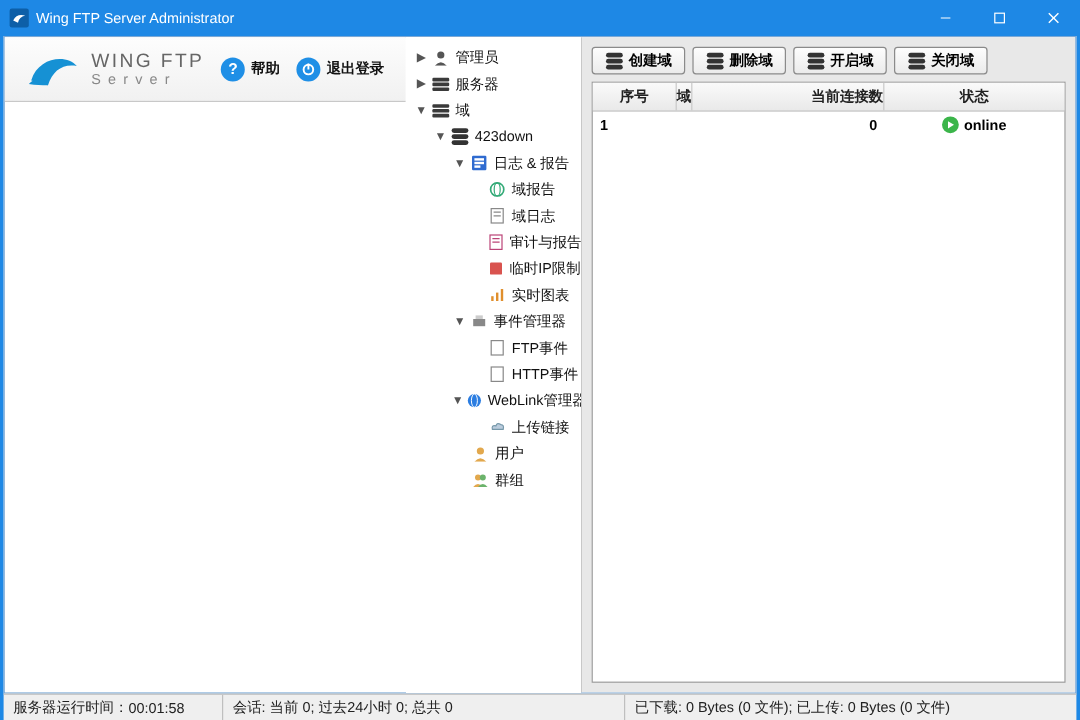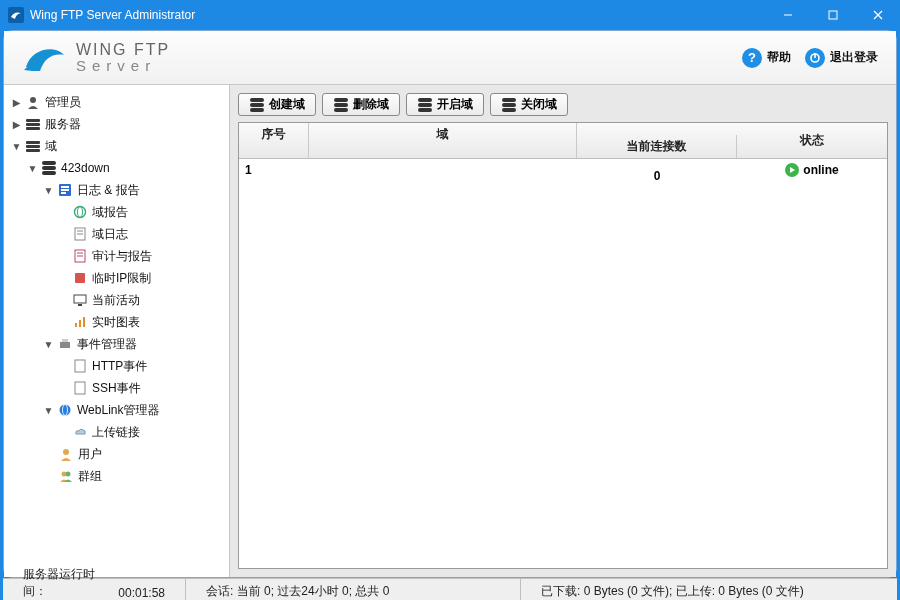--- a/index.html
+++ b/index.html
@@ -2,26 +2,26 @@
 <html><head>
 <meta charset="utf-8">
 <style>
 * { box-sizing: border-box; margin: 0; padding: 0; font-family: "Microsoft YaHei", Arial, sans-serif; font-size: 12px; }
 html, body { width: 900px; height: 600px; overflow: hidden; background: #fff; }
 .titlebar { height: 30px; background: #1e88e5; color: #fff; display: flex; align-items: center; padding-left: 8px; }
 .titlebar .app-icon { width: 16px; height: 16px; background: #0d5fa8; border-radius: 2px; margin-right: 6px; display: flex; align-items: center; justify-content: center; }
 .titlebar .title { flex: 1; font-size: 12px; }
 .titlebar .win-btn { width: 45px; height: 30px; display: flex; align-items: center; justify-content: center; cursor: pointer; }
 .outer { height: 570px; background: #1e88e5; padding: 0 3px 0 3px; }
-.inner { height: 548px; background: #fff; border: 1px solid #7aa8d6; border-radius: 10px; display: flex; flex-direction: column; }
+.inner { height: 548px; background: #fff; border: 1px solid #7aa8d6; border-radius: 0; display: flex; flex-direction: row; }
 .header { height: 54px; display: flex; align-items: center; padding: 0 18px; border-bottom: 1px solid #c8c8c8; background: linear-gradient(#fdfdfd,#f1f1f1); }
 .logo-mark { display: flex; align-items: center; }
 .logo-txt { margin-left: 10px; display: flex; flex-direction: column; }
 .logo-txt .big { font-size: 16px; letter-spacing: 2px; color: #666; font-weight: 400; }
-.logo-txt .small { font-size: 15px; letter-spacing: 6px; color: #888; margin-top: -2px; }
+.logo-txt .small { font-size: 12px; letter-spacing: 6px; color: #888; margin-top: -2px; }
 .header .sp { flex: 1; }
 .hdr-btn { display: flex; align-items: center; margin-left: 14px; cursor: pointer; color: #111; font-weight: 600; }
 .hdr-btn .ic { width: 20px; height: 20px; border-radius: 50%; margin-right: 5px; display: flex; align-items: center; justify-content: center; color: #fff; font-weight: bold; font-size: 13px; }
 .body { flex: 1; display: flex; overflow: hidden; }
 .sidebar { width: 226px; border-right: 1px solid #c8c8c8; padding: 6px 2px; overflow-y: auto; background: #fff; }
 .tree-row { display: flex; align-items: center; height: 22px; cursor: pointer; white-space: nowrap; }
 .tw { width: 13px; height: 13px; display: flex; align-items: center; justify-content: center; color: #555; font-size: 10px; }
 .ic16 { width: 16px; height: 16px; margin: 0 4px 0 2px; display: flex; align-items: center; justify-content: center; }
 .lbl { color: #111; }
 .lbl.bold { font-weight: 400; }
@@ -30,25 +30,25 @@
 .tbtn { background: linear-gradient(#fdfdfd,#ebebeb); border: 1px solid #8a8a8a; border-radius: 3px; padding: 2px 10px; display: flex; align-items: center; cursor: pointer; font-size: 12px; }
 .tbtn .bi { width: 16px; height: 16px; margin-right: 4px; display: flex; align-items: center; justify-content: center; }
 .grid { flex: 1; background: #fff; border: 1px solid #9a9a9a; display: flex; flex-direction: column; }
 .ghead { display: flex; background: linear-gradient(#fafafa,#e9e9e9); border-bottom: 1px solid #bdbdbd; }
 .gh { border-right: 1px solid #c9c9c9; padding: 3px 0; text-align: center; color: #222; font-size: 12px; }
 .gbody { flex: 1; overflow: auto; }
 .grow { display: flex; height: 22px; align-items: center; }
 .gc { padding: 0 6px; }
 .col1 { width: 70px; }
 .col2 { flex: 1; }
-.col3 { width: 160px; text-align: center; margin-top: 12px; }
+.col3 { width: 160px; text-align: right; }
 .col4 { width: 150px; display: flex; align-items: center; justify-content: center; }
 .play { width: 14px; height: 14px; border-radius: 50%; background: #3bb54a; display: flex; align-items: center; justify-content: center; margin-right: 4px; }
 .status { height: 22px; background: #efefef; border-top: 1px solid #bfbfbf; display: flex; align-items: center; font-size: 12px; color: #222; }
-.status .cell { padding: 0 20px; border-right: 1px solid #bfbfbf; height: 100%; display: flex; align-items: flex-end; }
+.status .cell { padding: 0 8px; border-right: 1px solid #bfbfbf; height: 100%; display: flex; align-items: center; }
 .status .cell.first { width: 183px; }
 .status .cell.mid { width: 335px; }
 .status .cell.last { flex: 1; border-right: none; }
 
 .stack { display: flex; flex-direction: column; gap: 1px; }
 .bar { width: 14px; height: 3px; background: #3a3a3a; border-radius: 1px; }
 .disk { width: 14px; height: 4px; background: #333; border-radius: 2px; }
 </style>
 </head>
 <body>
@@ -199,29 +199,20 @@
       <span class="ic16">
               <svg width="14" height="14">
                 <rect x="2" y="2" width="10" height="10" fill="#d9534f" rx="1"></rect>
               </svg>
             </span>
       <span class="lbl">临时IP限制</span>
     </div>
     <div class="tree-row" style="padding-left:64px">
       <span class="ic16">
               <svg width="14" height="14">
-                <rect x="1" y="2" width="12" height="8" fill="#fff" stroke="#444"></rect>
-                <rect x="5" y="11" width="4" height="2" fill="#444"></rect>
-              </svg>
-            </span>
-      <span class="lbl">当前活动</span>
-    </div>
-    <div class="tree-row" style="padding-left:64px">
-      <span class="ic16">
-              <svg width="14" height="14">
                 <rect x="2" y="8" width="2" height="4" fill="#e08f2d"></rect>
                 <rect x="6" y="5" width="2" height="7" fill="#e08f2d"></rect>
                 <rect x="10" y="2" width="2" height="10" fill="#e08f2d"></rect>
               </svg>
             </span>
       <span class="lbl">实时图表</span>
     </div>
     <div class="tree-row" style="padding-left:36px">
       <span class="tw">▼</span>
       <span class="ic16">
@@ -231,29 +222,29 @@
               </svg>
             </span>
       <span class="lbl bold">事件管理器</span>
     </div>
     <div class="tree-row" style="padding-left:64px">
       <span class="ic16">
               <svg width="14" height="14">
                 <rect x="2" y="1" width="10" height="12" fill="#fff" stroke="#888"></rect>
               </svg>
             </span>
+      <span class="lbl">FTP事件</span>
+    </div>
+    <div class="tree-row" style="padding-left:64px">
+      <span class="ic16">
+              <svg width="14" height="14">
+                <rect x="2" y="1" width="10" height="12" fill="#fff" stroke="#888"></rect>
+              </svg>
+            </span>
       <span class="lbl">HTTP事件</span>
-    </div>
-    <div class="tree-row" style="padding-left:64px">
-      <span class="ic16">
-              <svg width="14" height="14">
-                <rect x="2" y="1" width="10" height="12" fill="#fff" stroke="#888"></rect>
-              </svg>
-            </span>
-      <span class="lbl">SSH事件</span>
     </div>
     <div class="tree-row" style="padding-left:36px">
       <span class="tw">▼</span>
       <span class="ic16">
               <svg width="14" height="14">
                 <circle cx="7" cy="7" r="5.5" fill="#2b7de1"></circle>
                 <ellipse cx="7" cy="7" rx="2.5" ry="5.5" fill="none" stroke="#fff" stroke-width="0.8"></ellipse>
               </svg>
             </span>
       <span class="lbl bold">WebLink管理器</span>

